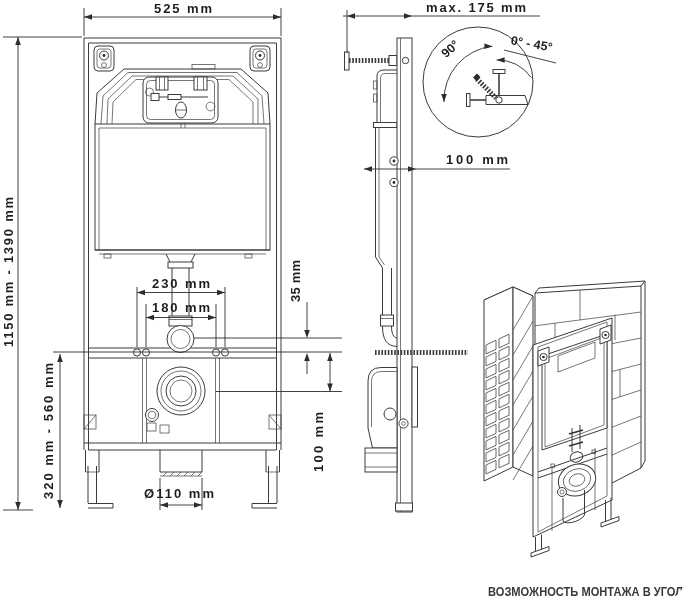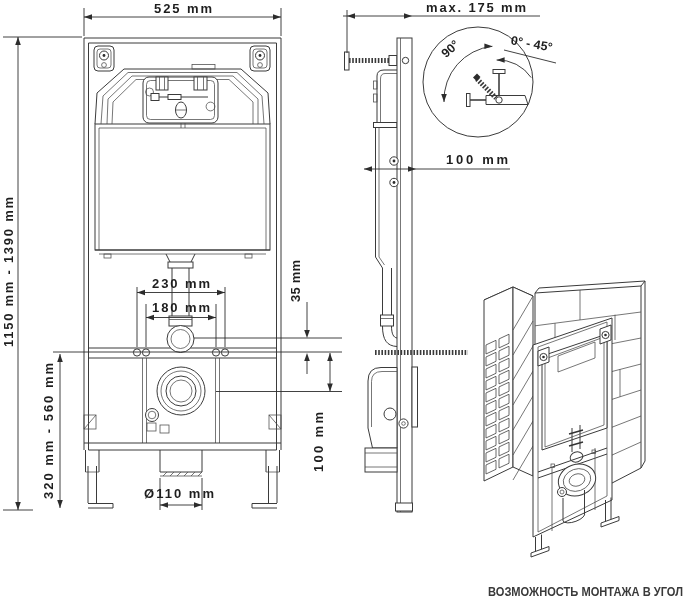--- a/index.html
+++ b/index.html
@@ -1,17 +1,17 @@
 <!DOCTYPE html>
 <html><head>
 <meta charset="utf-8">
 <style>
   html,body{margin:0;padding:0;background:#ffffff;}
   #page{position:relative;width:685px;height:600px;background:#fff;overflow:hidden;
-        font-family:"Liberation Sans",sans-serif;}
+        font-family:"Liberation Sans",sans-serif;border-radius:22px;}
   svg{position:absolute;left:0;top:0;}
   .ln{stroke:#3b3b3b;stroke-width:1;fill:none;}
   .lnw{stroke:#3b3b3b;stroke-width:1;fill:#ffffff;}
   .thin{stroke:#4a4a4a;stroke-width:.75;fill:none;}
   .thk{stroke:#333;stroke-width:1.5;fill:none;}
   .dim{stroke:#2c2c2c;stroke-width:.9;fill:none;}
   .arr{fill:#2c2c2c;stroke:none;}
   .rod{stroke:#3a3a3a;stroke-width:5;fill:none;stroke-dasharray:1.6 1.6;}
   .txt{font-family:"Liberation Sans",sans-serif;font-weight:700;font-size:13px;fill:#1e1e1e;}
   .txt-sm{font-family:"Liberation Sans",sans-serif;font-weight:700;font-size:12.5px;fill:#1e1e1e;}

